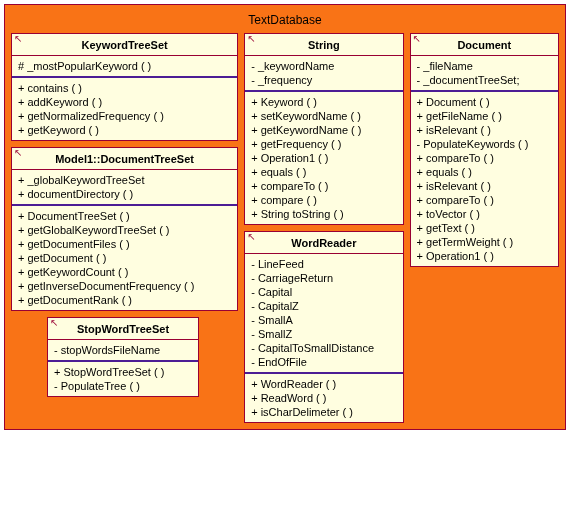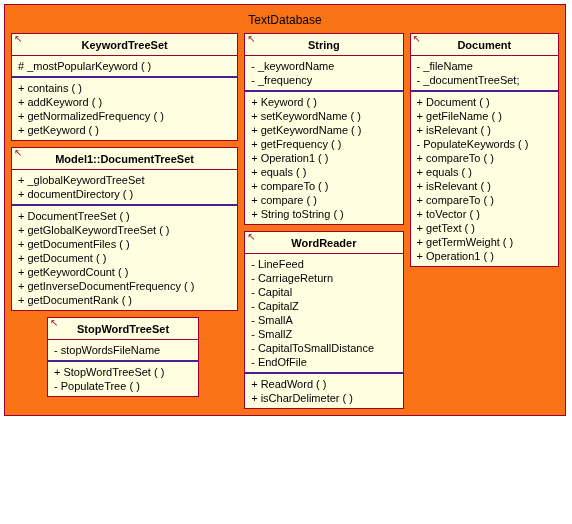--- a/index.html
+++ b/index.html
@@ -149,20 +149,21 @@
           <div class="row">- LineFeed</div>
           <div class="row">- CarriageReturn</div>
           <div class="row">- Capital</div>
           <div class="row">- CapitalZ</div>
           <div class="row">- SmallA</div>
           <div class="row">- SmallZ</div>
           <div class="row">- CapitalToSmallDistance</div>
           <div class="row">- EndOfFile</div>
         </div>
         <div class="section">
+          <div class="row">+ WordReader (   )</div>
           <div class="row">+ ReadWord (   )</div>
           <div class="row">+ isCharDelimeter (   )</div>
         </div>
       </div>
 
     </div>
 
     <div class="col col-right">
 
       <div class="class-box">

